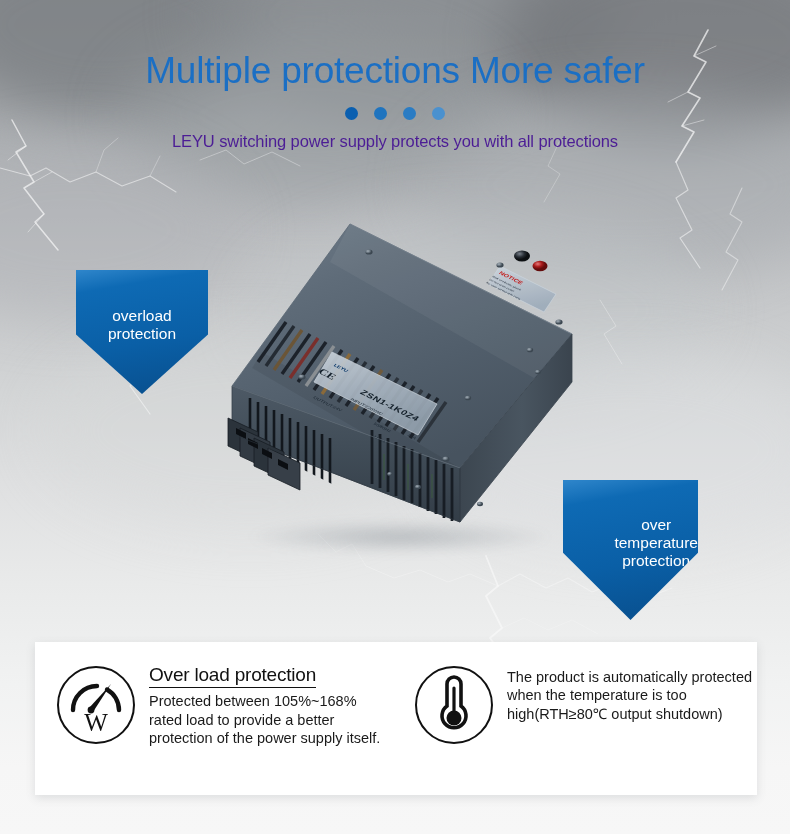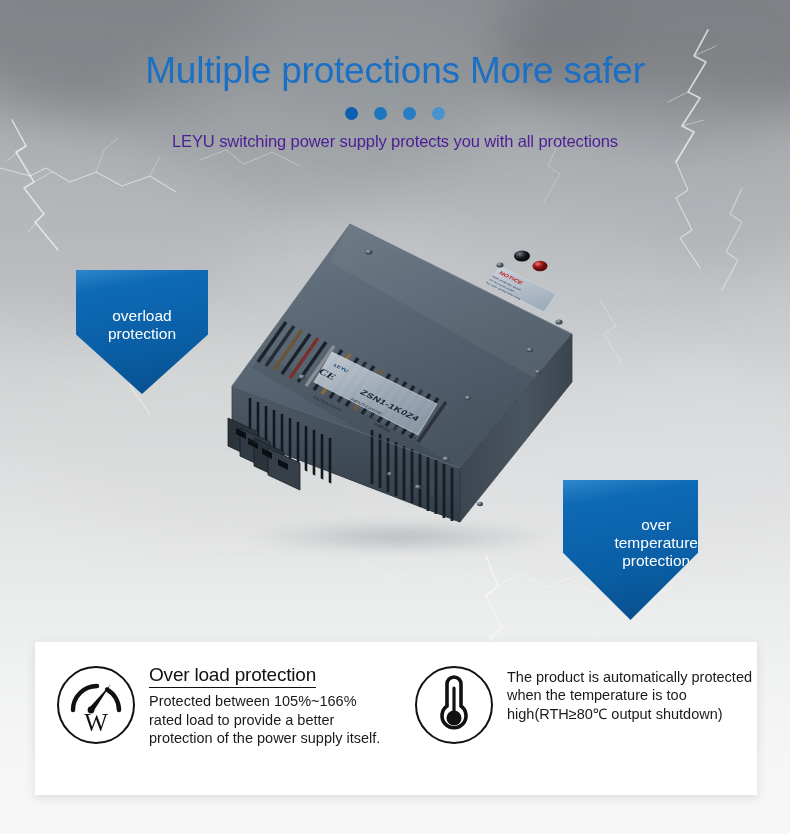--- a/index.html
+++ b/index.html
@@ -373,21 +373,21 @@
         <svg width="74" height="74" viewBox="0 0 74 74" style="position:absolute;left:0;top:0;">
           <path d="M14 42 A24 24 0 0 1 38 18" fill="none" stroke="#111" stroke-width="4.4" stroke-linecap="round"></path>
           <path d="M60 42 A24 24 0 0 0 48 21.5" fill="none" stroke="#111" stroke-width="4.4" stroke-linecap="round"></path>
           <path d="M52 16 L34 44 L30 40 Z" fill="#111"></path>
           <circle cx="32" cy="42" r="3.4" fill="#111"></circle>
         </svg>
         <div class="gauge-w">W</div>
       </div>
       <div class="info-text">
         <div class="info-heading">Over load protection</div>
-        <div class="info-body">Protected between 105%~166% rated load to provide a better protection of the power supply itself.</div>
+        <div class="info-body">Protected between 105%~168% rated load to provide a better protection of the power supply itself.</div>
       </div>
     </div>
 
     <div class="info-col" id="info-col-overtemp">
       <div class="icon-circle">
         <svg width="74" height="74" viewBox="0 0 74 74" style="position:absolute;left:0;top:0;">
           <path d="M30 16 a7 7 0 0 1 14 0 v22 a12 12 0 1 1 -14 0 z" fill="none" stroke="#111" stroke-width="3.6"></path>
           <circle cx="37" cy="50" r="7.5" fill="#111"></circle>
           <line x1="37" y1="20" x2="37" y2="45" stroke="#111" stroke-width="3.2" stroke-linecap="round"></line>
         </svg>

